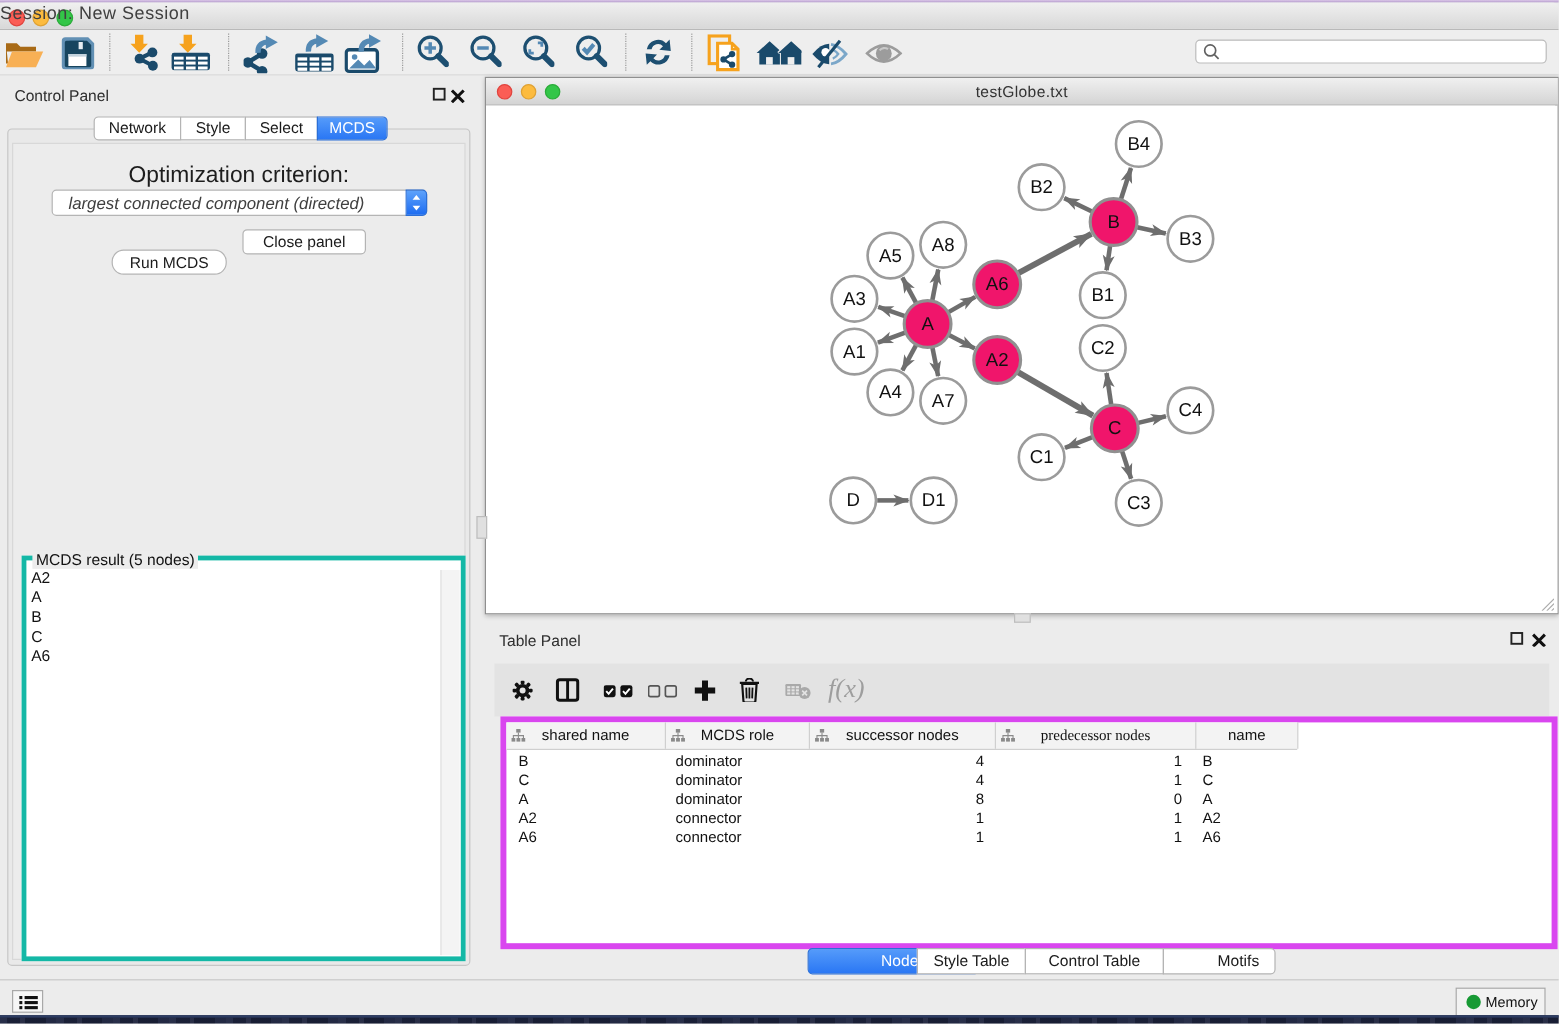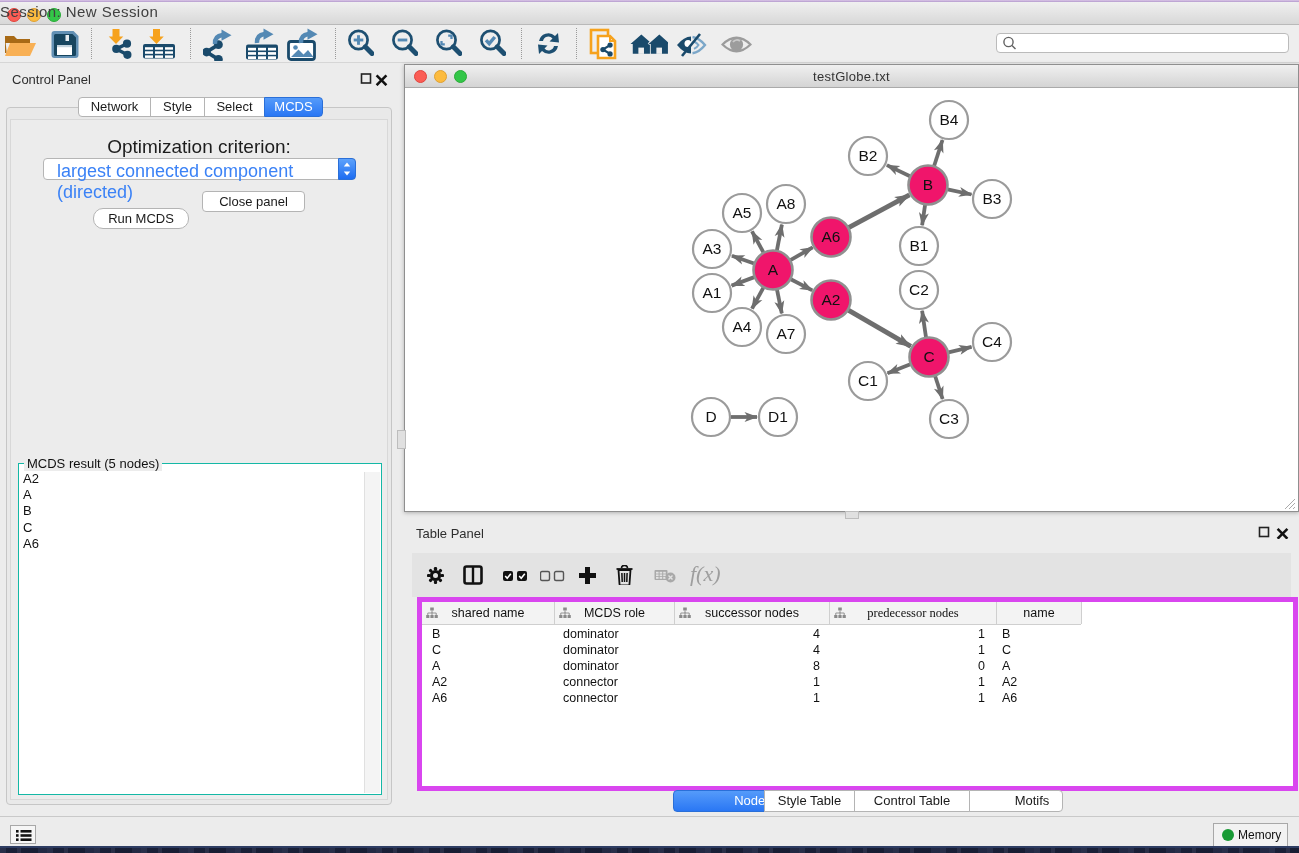--- a/index.html
+++ b/index.html
@@ -20,24 +20,24 @@
 
 #cpanel{left:0;top:0;width:398px;height:753px;}
 #cpanel .title{position:absolute;left:12px;top:9px;font-size:13px;color:#2e2e2e;}
 .paneicons{position:absolute;top:8px;}
 .tab{position:absolute;top:0;height:18px;z-index:5;background:#fff;border:1px solid #b4b4b4;font-size:13px;color:#1a1a1a;text-align:center;line-height:18px;}
 .tab.sel{background:linear-gradient(#559bfa,#2a77f4);color:#fff;border-color:#2a6fd8;}
 #cpbody{position:absolute;left:6px;top:44px;width:384px;height:696px;background:#e9e9e9;border:1px solid #c6c6c6;border-radius:4px;}
 #cpinner{position:absolute;left:3px;top:11px;width:376px;height:679px;background:#ececec;border:1px solid #d8d8d8;}
 #optlabel{position:absolute;left:0;width:100%;top:16px;text-align:center;font-size:19px;color:#1d1d1d;}
 #dropdown{position:absolute;left:32px;top:38px;width:311px;height:20px;background:#fff;border:1px solid #b5b5b5;border-radius:4px;}
-#dropdown .txt{position:absolute;left:13px;top:2px;font-size:18px;color:#3b82f6;}
+#dropdown .txt{position:absolute;left:13px;top:2px;font-size:14px;color:#404040;font-style:italic;}
 #ddbtn{position:absolute;right:-1px;top:-1px;width:16px;height:20px;background:linear-gradient(#5da2fb,#1d6cf1);border:1px solid #2a6fd8;border-radius:0 4px 4px 0;}
 .btn{position:absolute;height:19px;background:#fff;border:1px solid #b4b4b4;border-radius:4px;font-size:13px;color:#1a1a1a;text-align:center;line-height:19px;}
-#mcdsbox{position:absolute;left:7px;top:343px;width:362px;height:330px;border:1px solid #14b8a6;background:#fff;}
+#mcdsbox{position:absolute;left:7px;top:343px;width:362px;height:330px;border:4px solid #14b8a6;background:#fff;}
 #mcdsbox .legend{position:absolute;left:5px;top:-8px;background:#ececec;padding:0 3px;font-size:13px;color:#111;}
 #mcdslist{position:absolute;left:1px;top:7px;right:16px;bottom:1px;font-size:13px;color:#111;line-height:16.2px;padding-left:3px;}
 #mcdssb{position:absolute;right:1px;top:8px;width:15px;bottom:1px;background:#f4f4f4;border-left:1px solid #e0e0e0;}
 
 #netwin{left:404px;top:1px;width:893px;height:446px;background:#fff;border:1px solid #8f8f8f;box-shadow:0 1px 4px rgba(0,0,0,0.25);}
 #nettb{position:absolute;left:0;top:0;width:100%;height:22px;background:linear-gradient(#f0f0f0,#d4d4d4);border-bottom:1px solid #aaa;}
 #nettb .t{position:absolute;left:0;right:0;top:4px;text-align:center;font-size:13px;letter-spacing:0.3px;color:#333;}
 #netcanvas{position:absolute;left:0;top:23px;width:891px;height:422px;background:#fff;}
 
 #tpanel{left:404px;top:457px;width:895px;height:296px;}

